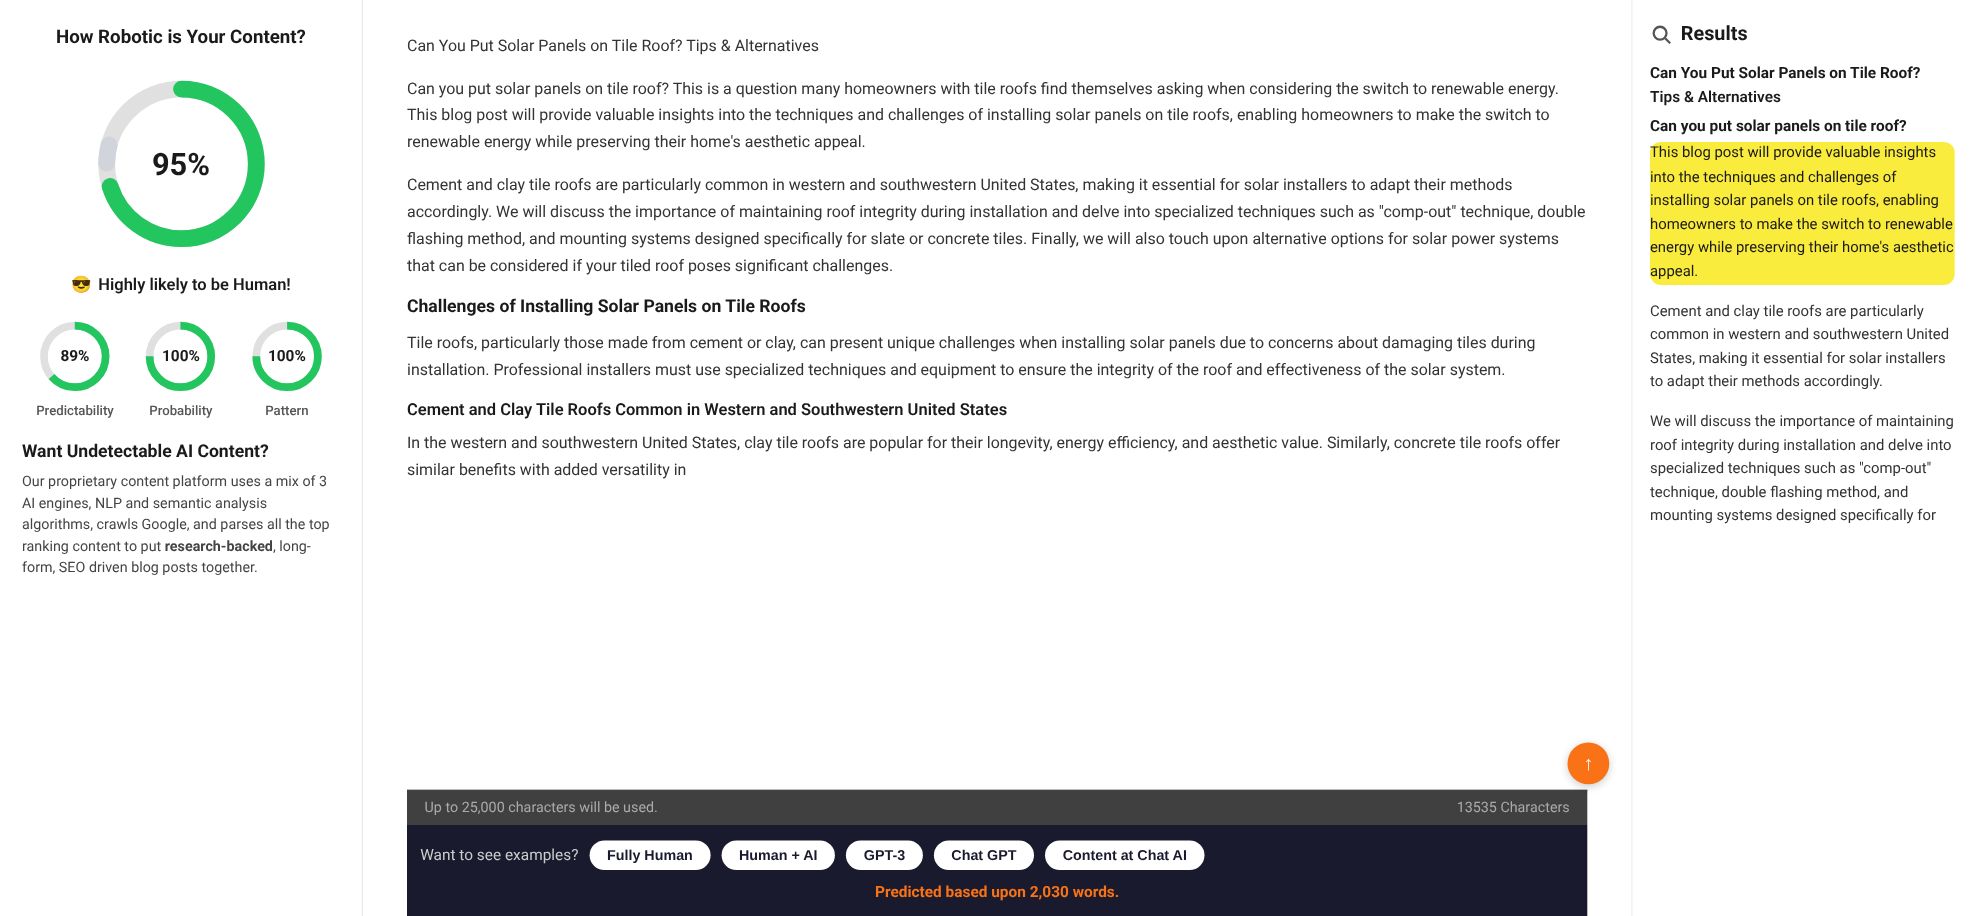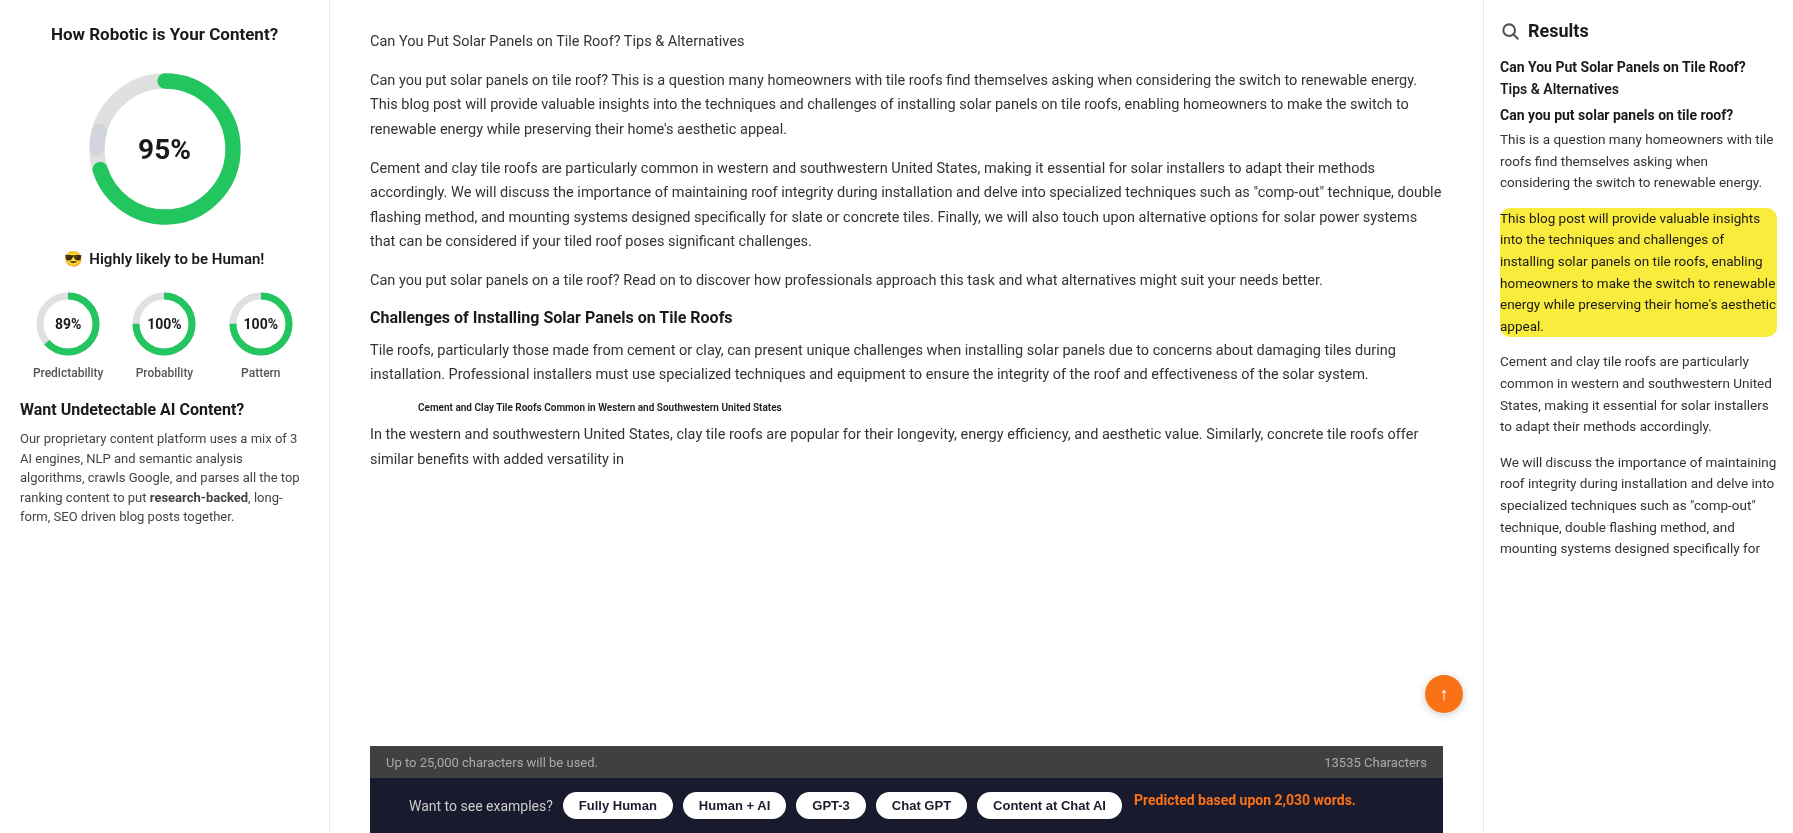--- a/index.html
+++ b/index.html
@@ -137,47 +137,47 @@
       margin-bottom: 14px;
     }
     .content-area h3 {
       font-size: 16px;
       font-weight: 700;
       color: #1a1a1a;
       margin-bottom: 12px;
       margin-top: 8px;
     }
     .content-area h4 {
-      font-size: 10px;
+      font-size: 15px;
       font-weight: 600;
       color: #1a1a1a;
       margin-bottom: 10px;
       margin-top: 6px;
-      margin-left: 48px;
     }
 
     .char-bar {
       background: #404040;
       color: #fff;
       padding: 8px 16px;
       display: flex;
       align-items: flex-start;
       justify-content: space-between;
       font-size: 13px;
       border-top: 1px solid #444;
     }
     .char-bar-left { color: #aaa; }
     .char-bar-right { color: #aaa; }
 
     
     .bottom-bar {
       background: #1a1a2e;
       color: #fff;
-      padding: 14px 39px;
-      display: flex;
+      padding: 14px 12px;
+      display: flex;
+      flex-direction: column;
       gap: 12px;
     }
     .examples-row {
       display: flex;
       align-items: center;
       gap: 10px;
       flex-wrap: wrap;
     }
     .examples-label {
       font-size: 14px;
@@ -348,21 +348,20 @@
   </p>
 </div>
 
 <div class="middle-panel">
   <div class="content-area">
     <p>
       <span>Can You Put Solar Panels on Tile Roof? Tips &amp; Alternatives</span>
     </p>
     <p>Can you put solar panels on tile roof? This is a question many homeowners with tile roofs find themselves asking when considering the switch to renewable energy. This blog post will provide valuable insights into the techniques and challenges of installing solar panels on tile roofs, enabling homeowners to make the switch to renewable energy while preserving their home's aesthetic appeal.</p>
     <p>Cement and clay tile roofs are particularly common in western and southwestern United States, making it essential for solar installers to adapt their methods accordingly. We will discuss the importance of maintaining roof integrity during installation and delve into specialized techniques such as "comp-out" technique, double flashing method, and mounting systems designed specifically for slate or concrete tiles. Finally, we will also touch upon alternative options for solar power systems that can be considered if your tiled roof poses significant challenges.</p>
-    <p>Can you put solar panels on a tile roof? Read on to discover how professionals approach this task and what alternatives might suit your needs better.</p>
     <h3>Challenges of Installing Solar Panels on Tile Roofs</h3>
     <p>Tile roofs, particularly those made from cement or clay, can present unique challenges when installing solar panels due to concerns about damaging tiles during installation. Professional installers must use specialized techniques and equipment to ensure the integrity of the roof and effectiveness of the solar system.</p>
     <h4>Cement and Clay Tile Roofs Common in Western and Southwestern United States</h4>
     <p>In the western and southwestern United States, clay tile roofs are popular for their longevity, energy efficiency, and aesthetic value. Similarly, concrete tile roofs offer similar benefits with added versatility in</p>
   </div>
 
   <button class="scroll-up-btn">↑</button>
 
   <div class="char-bar">
     <span class="char-bar-left">Up to 25,000 characters will be used.</span>
@@ -389,17 +388,16 @@
     <svg viewBox="0 0 24 24" fill="none" stroke="currentColor" stroke-width="2.5">
       <circle cx="11" cy="11" r="7"></circle>
       <line x1="16.5" y1="16.5" x2="22" y2="22"></line>
     </svg>
     <span>Results</span>
   </div>
 
   <div class="result-heading">Can You Put Solar Panels on Tile Roof?</div>
   <div class="result-subheading">Tips &amp; Alternatives</div>
   <div class="result-heading">Can you put solar panels on tile roof?</div>
-  <div class="result-text">This is a question many homeowners with tile roofs find themselves asking when considering the switch to renewable energy.</div>
   <div class="result-highlight">This blog post will provide valuable insights into the techniques and challenges of installing solar panels on tile roofs, enabling homeowners to make the switch to renewable energy while preserving their home's aesthetic appeal.</div>
   <div class="result-text">Cement and clay tile roofs are particularly common in western and southwestern United States, making it essential for solar installers to adapt their methods accordingly.</div>
   <div class="result-text">We will discuss the importance of maintaining roof integrity during installation and delve into specialized techniques such as "comp-out" technique, double flashing method, and mounting systems designed specifically for</div>
 </div>
 
 </body></html>

